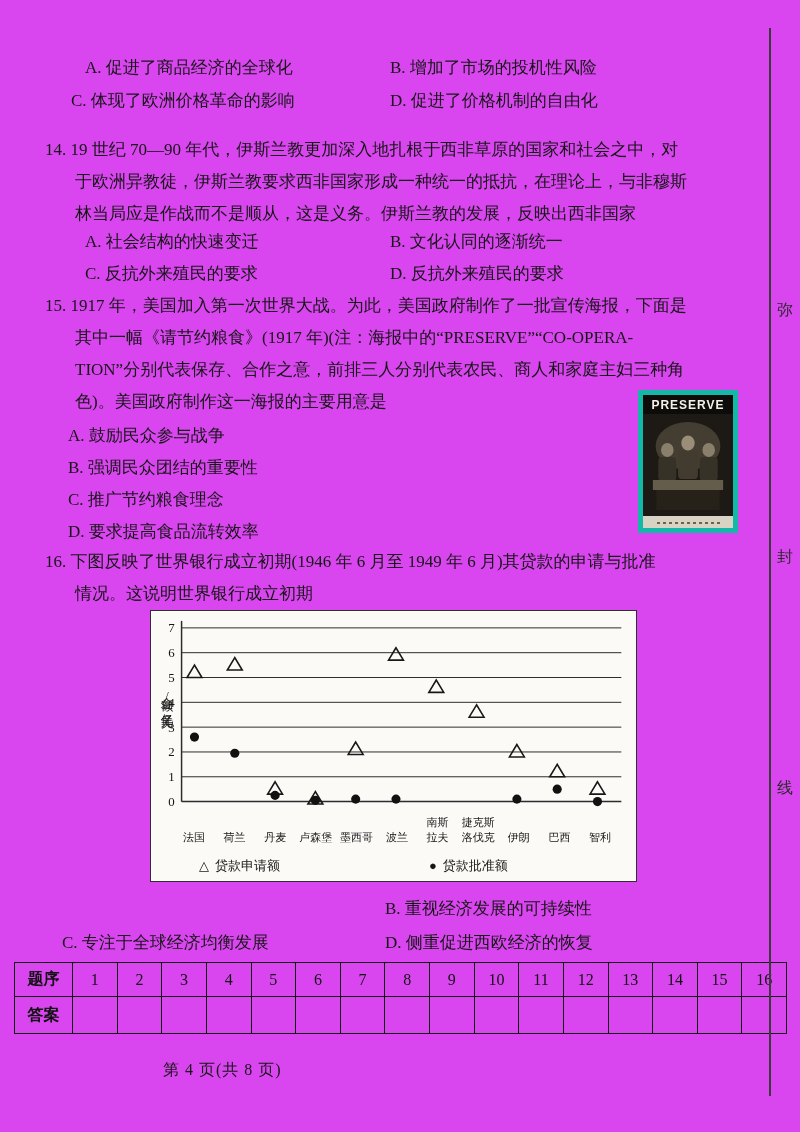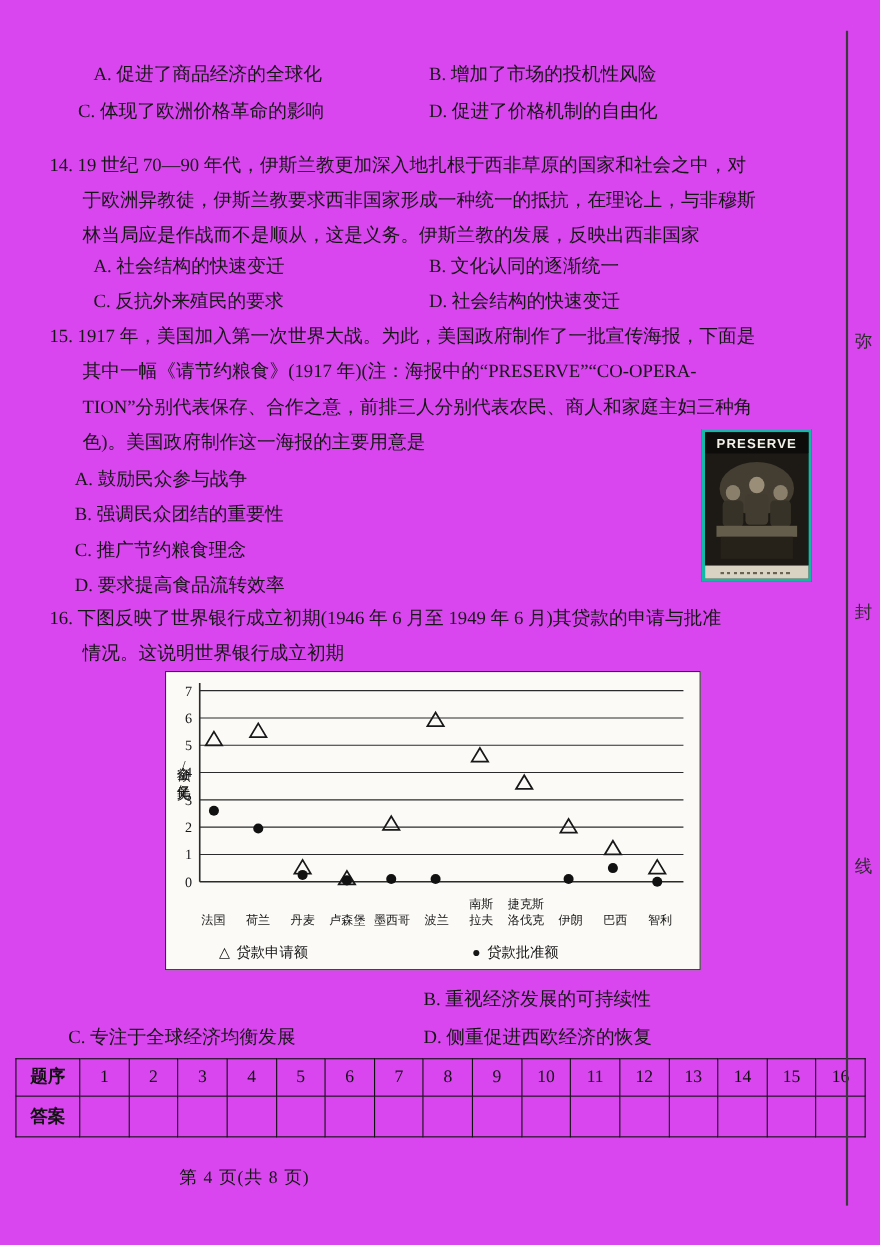--- a/index.html
+++ b/index.html
@@ -7,21 +7,21 @@
   .page {
     position:relative; width:800px; height:1132px; margin:0 auto;
     background:#d946ef; overflow:hidden;
     font-family:"Liberation Serif","DejaVu Serif",serif; color:#161616;
   }
   .abs { position:absolute; }
   .txt { font-size:17px; line-height:23px; white-space:nowrap; }
   .opt { font-size:17px; white-space:nowrap; }
 
   
-  .poster { position:absolute; left:638px; top:390px; width:100px; border:3px solid #14b8a6; background:#0d0c0a; }
+  .poster { position:absolute; left:638px; top:390px; width:100px; border:5px solid #14b8a6; background:#0d0c0a; }
   .poster-title {
     background:#0d0c0a; color:#f4f1e8; text-align:center;
     font-family:"Liberation Sans","DejaVu Sans",sans-serif;
     font-weight:bold; font-size:12px; letter-spacing:1px; padding:3px 0 2px;
   }
   .poster-art { display:block; width:100%; height:102px; }
   .poster-footer {
     height:12px; background:#d9d3c4;
     background-image:repeating-linear-gradient(90deg,#6a6354 0 3px,transparent 3px 6px);
     background-size:70% 2px; background-repeat:no-repeat; background-position:50% 55%;
@@ -72,21 +72,21 @@
   <div class="abs opt" style="left:390px; top:56px;">B. 增加了市场的投机性风险</div>
   <div class="abs opt" style="left:71px;  top:89px;">C. 体现了欧洲价格革命的影响</div>
   <div class="abs opt" style="left:390px; top:89px;">D. 促进了价格机制的自由化</div>
 
   <div class="abs txt" style="left:45px; top:138px;">14. 19 世纪 70—90 年代，伊斯兰教更加深入地扎根于西非草原的国家和社会之中，对</div>
   <div class="abs txt" style="left:75px; top:170px;">于欧洲异教徒，伊斯兰教要求西非国家形成一种统一的抵抗，在理论上，与非穆斯</div>
   <div class="abs txt" style="left:75px; top:202px;">林当局应是作战而不是顺从，这是义务。伊斯兰教的发展，反映出西非国家</div>
   <div class="abs opt" style="left:85px;  top:230px;">A. 社会结构的快速变迁</div>
   <div class="abs opt" style="left:390px; top:230px;">B. 文化认同的逐渐统一</div>
   <div class="abs opt" style="left:85px;  top:262px;">C. 反抗外来殖民的要求</div>
-  <div class="abs opt" style="left:390px; top:262px;">D. 社会结构的快速变迁</div>
+  <div class="abs opt" style="left:390px; top:262px;">D. 反抗外来殖民的要求</div>
 
   <div class="abs txt" style="left:45px; top:294px;">15. 1917 年，美国加入第一次世界大战。为此，美国政府制作了一批宣传海报，下面是</div>
   <div class="abs txt" style="left:75px; top:326px;">其中一幅《请节约粮食》(1917 年)(注：海报中的“PRESERVE”“CO-OPERA-</div>
   <div class="abs txt" style="left:75px; top:358px;">TION”分别代表保存、合作之意，前排三人分别代表农民、商人和家庭主妇三种角</div>
   <div class="abs txt" style="left:75px; top:390px;">色)。美国政府制作这一海报的主要用意是</div>
   <div class="abs opt" style="left:68px; top:424px;">A. 鼓励民众参与战争</div>
   <div class="abs opt" style="left:68px; top:456px;">B. 强调民众团结的重要性</div>
   <div class="abs opt" style="left:68px; top:488px;">C. 推广节约粮食理念</div>
   <div class="abs opt" style="left:68px; top:520px;">D. 要求提高食品流转效率</div>
 

